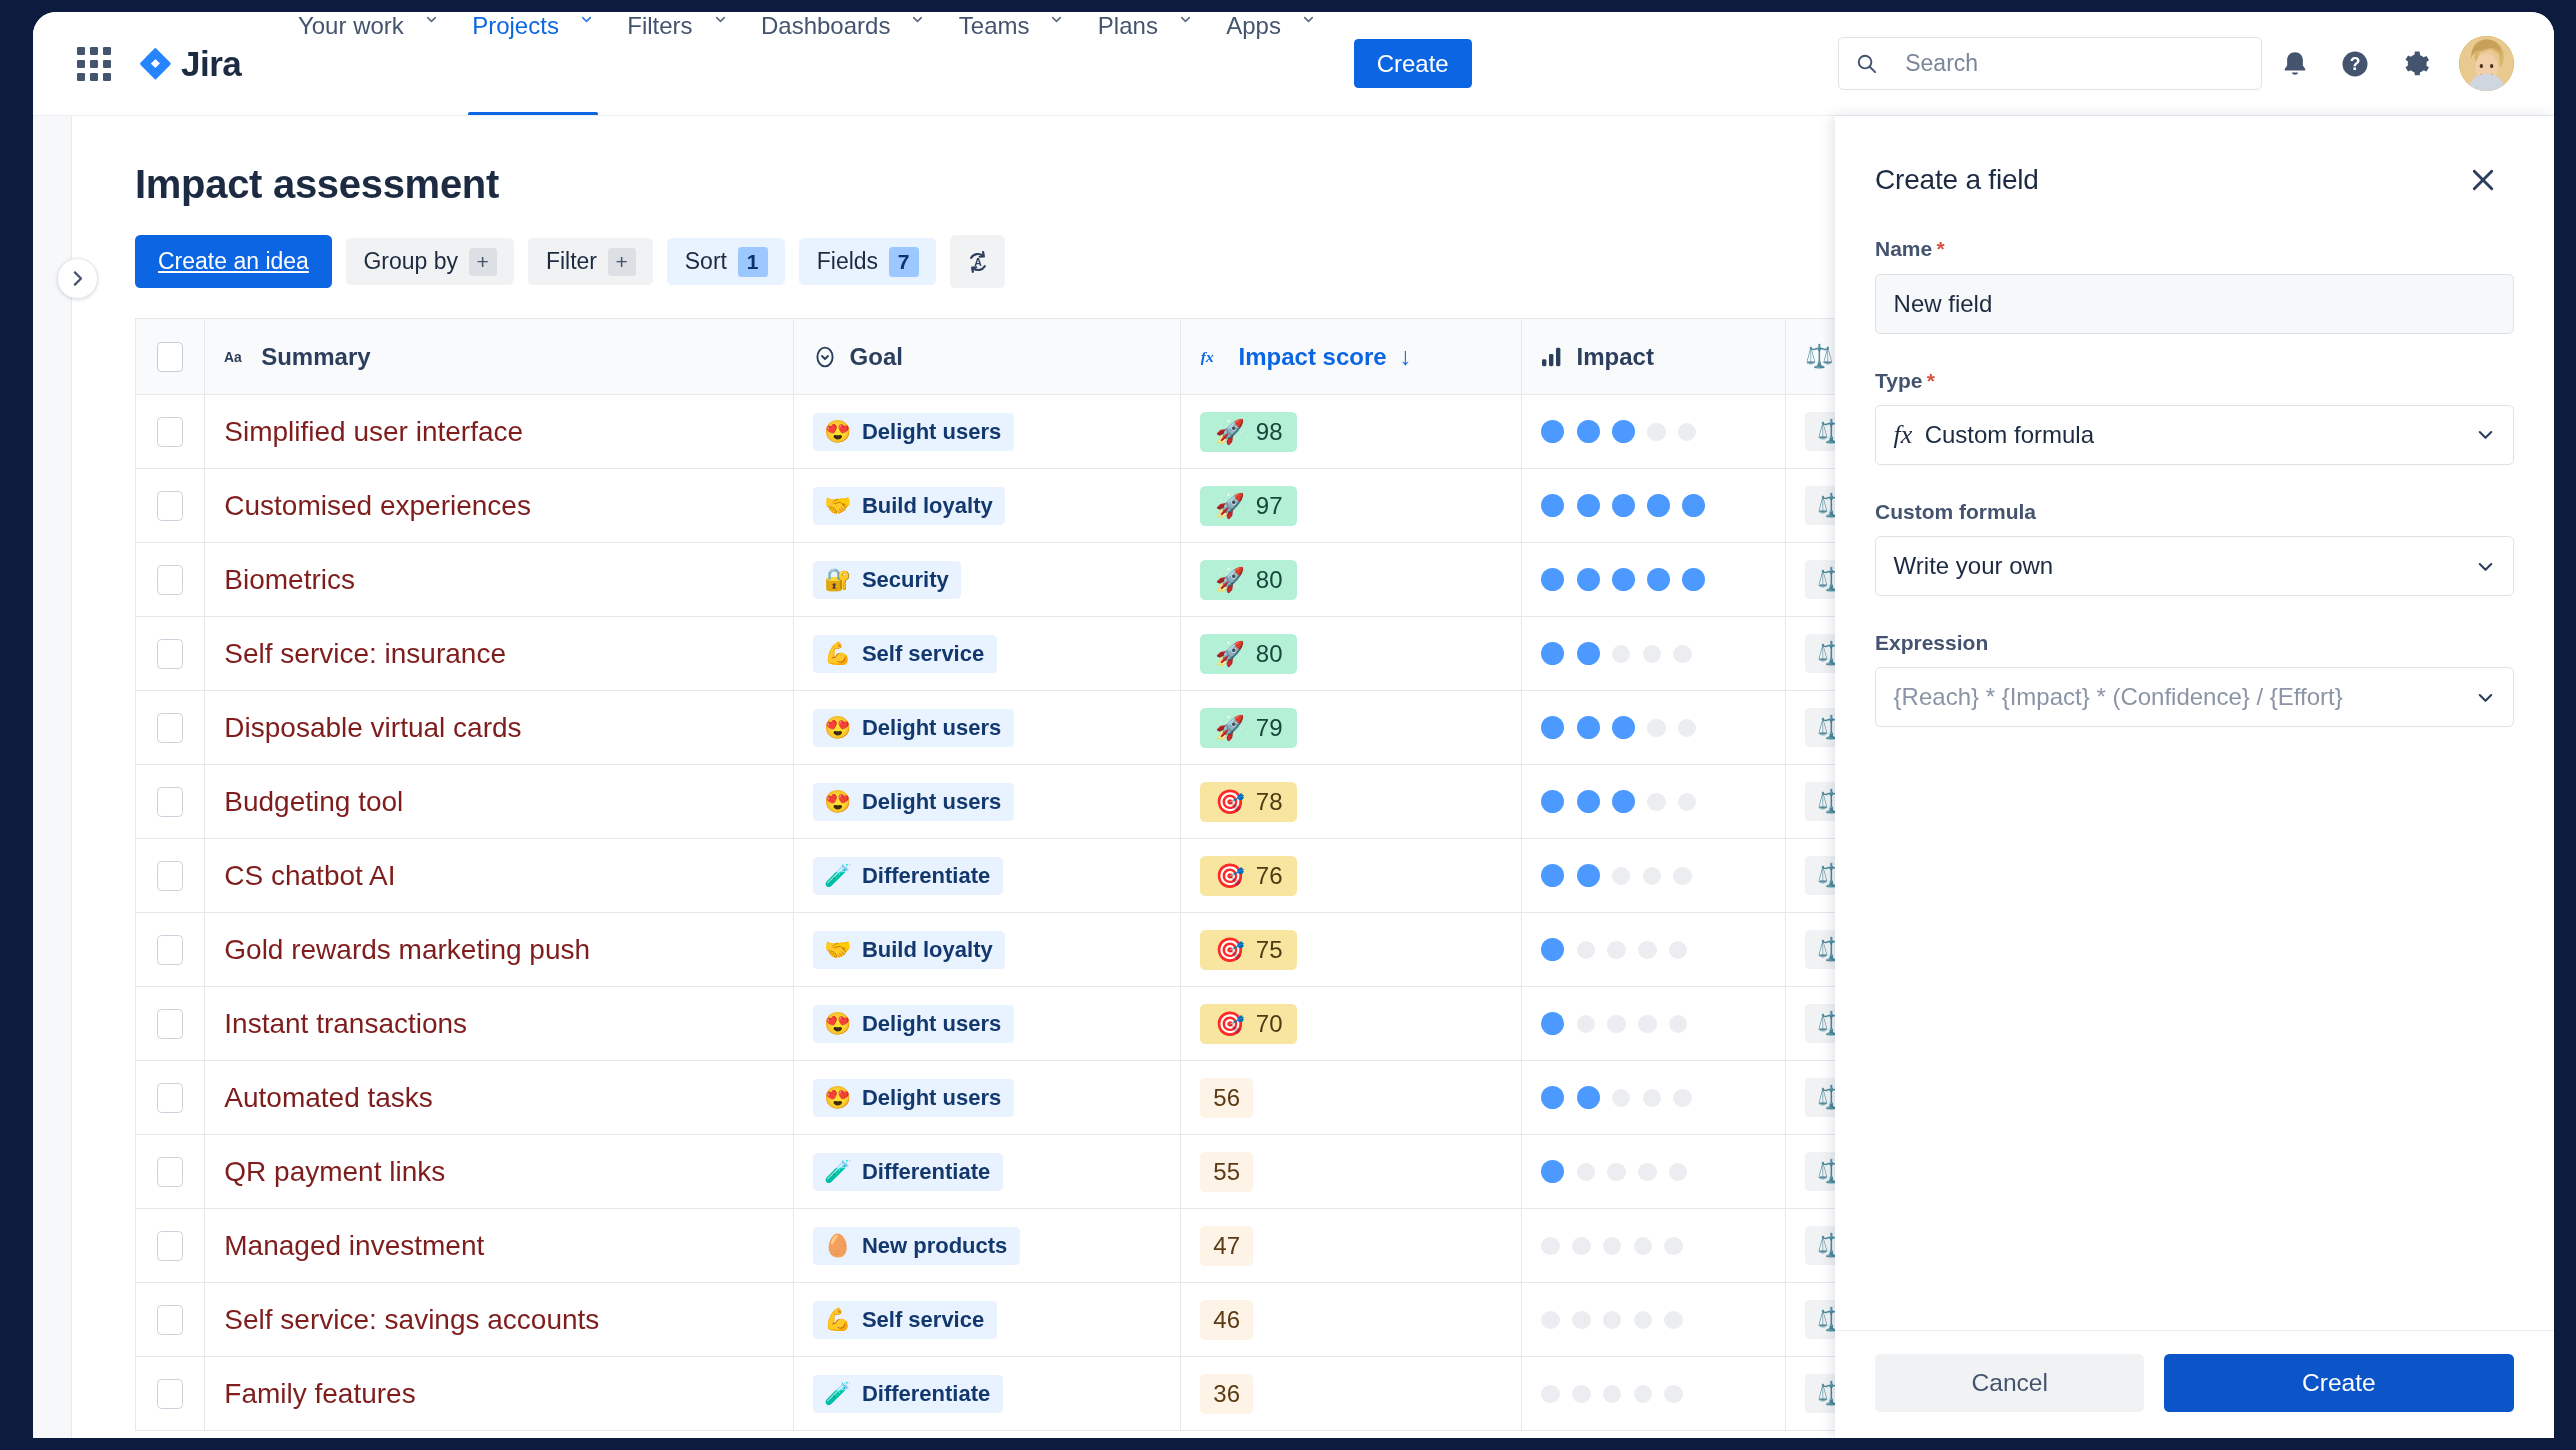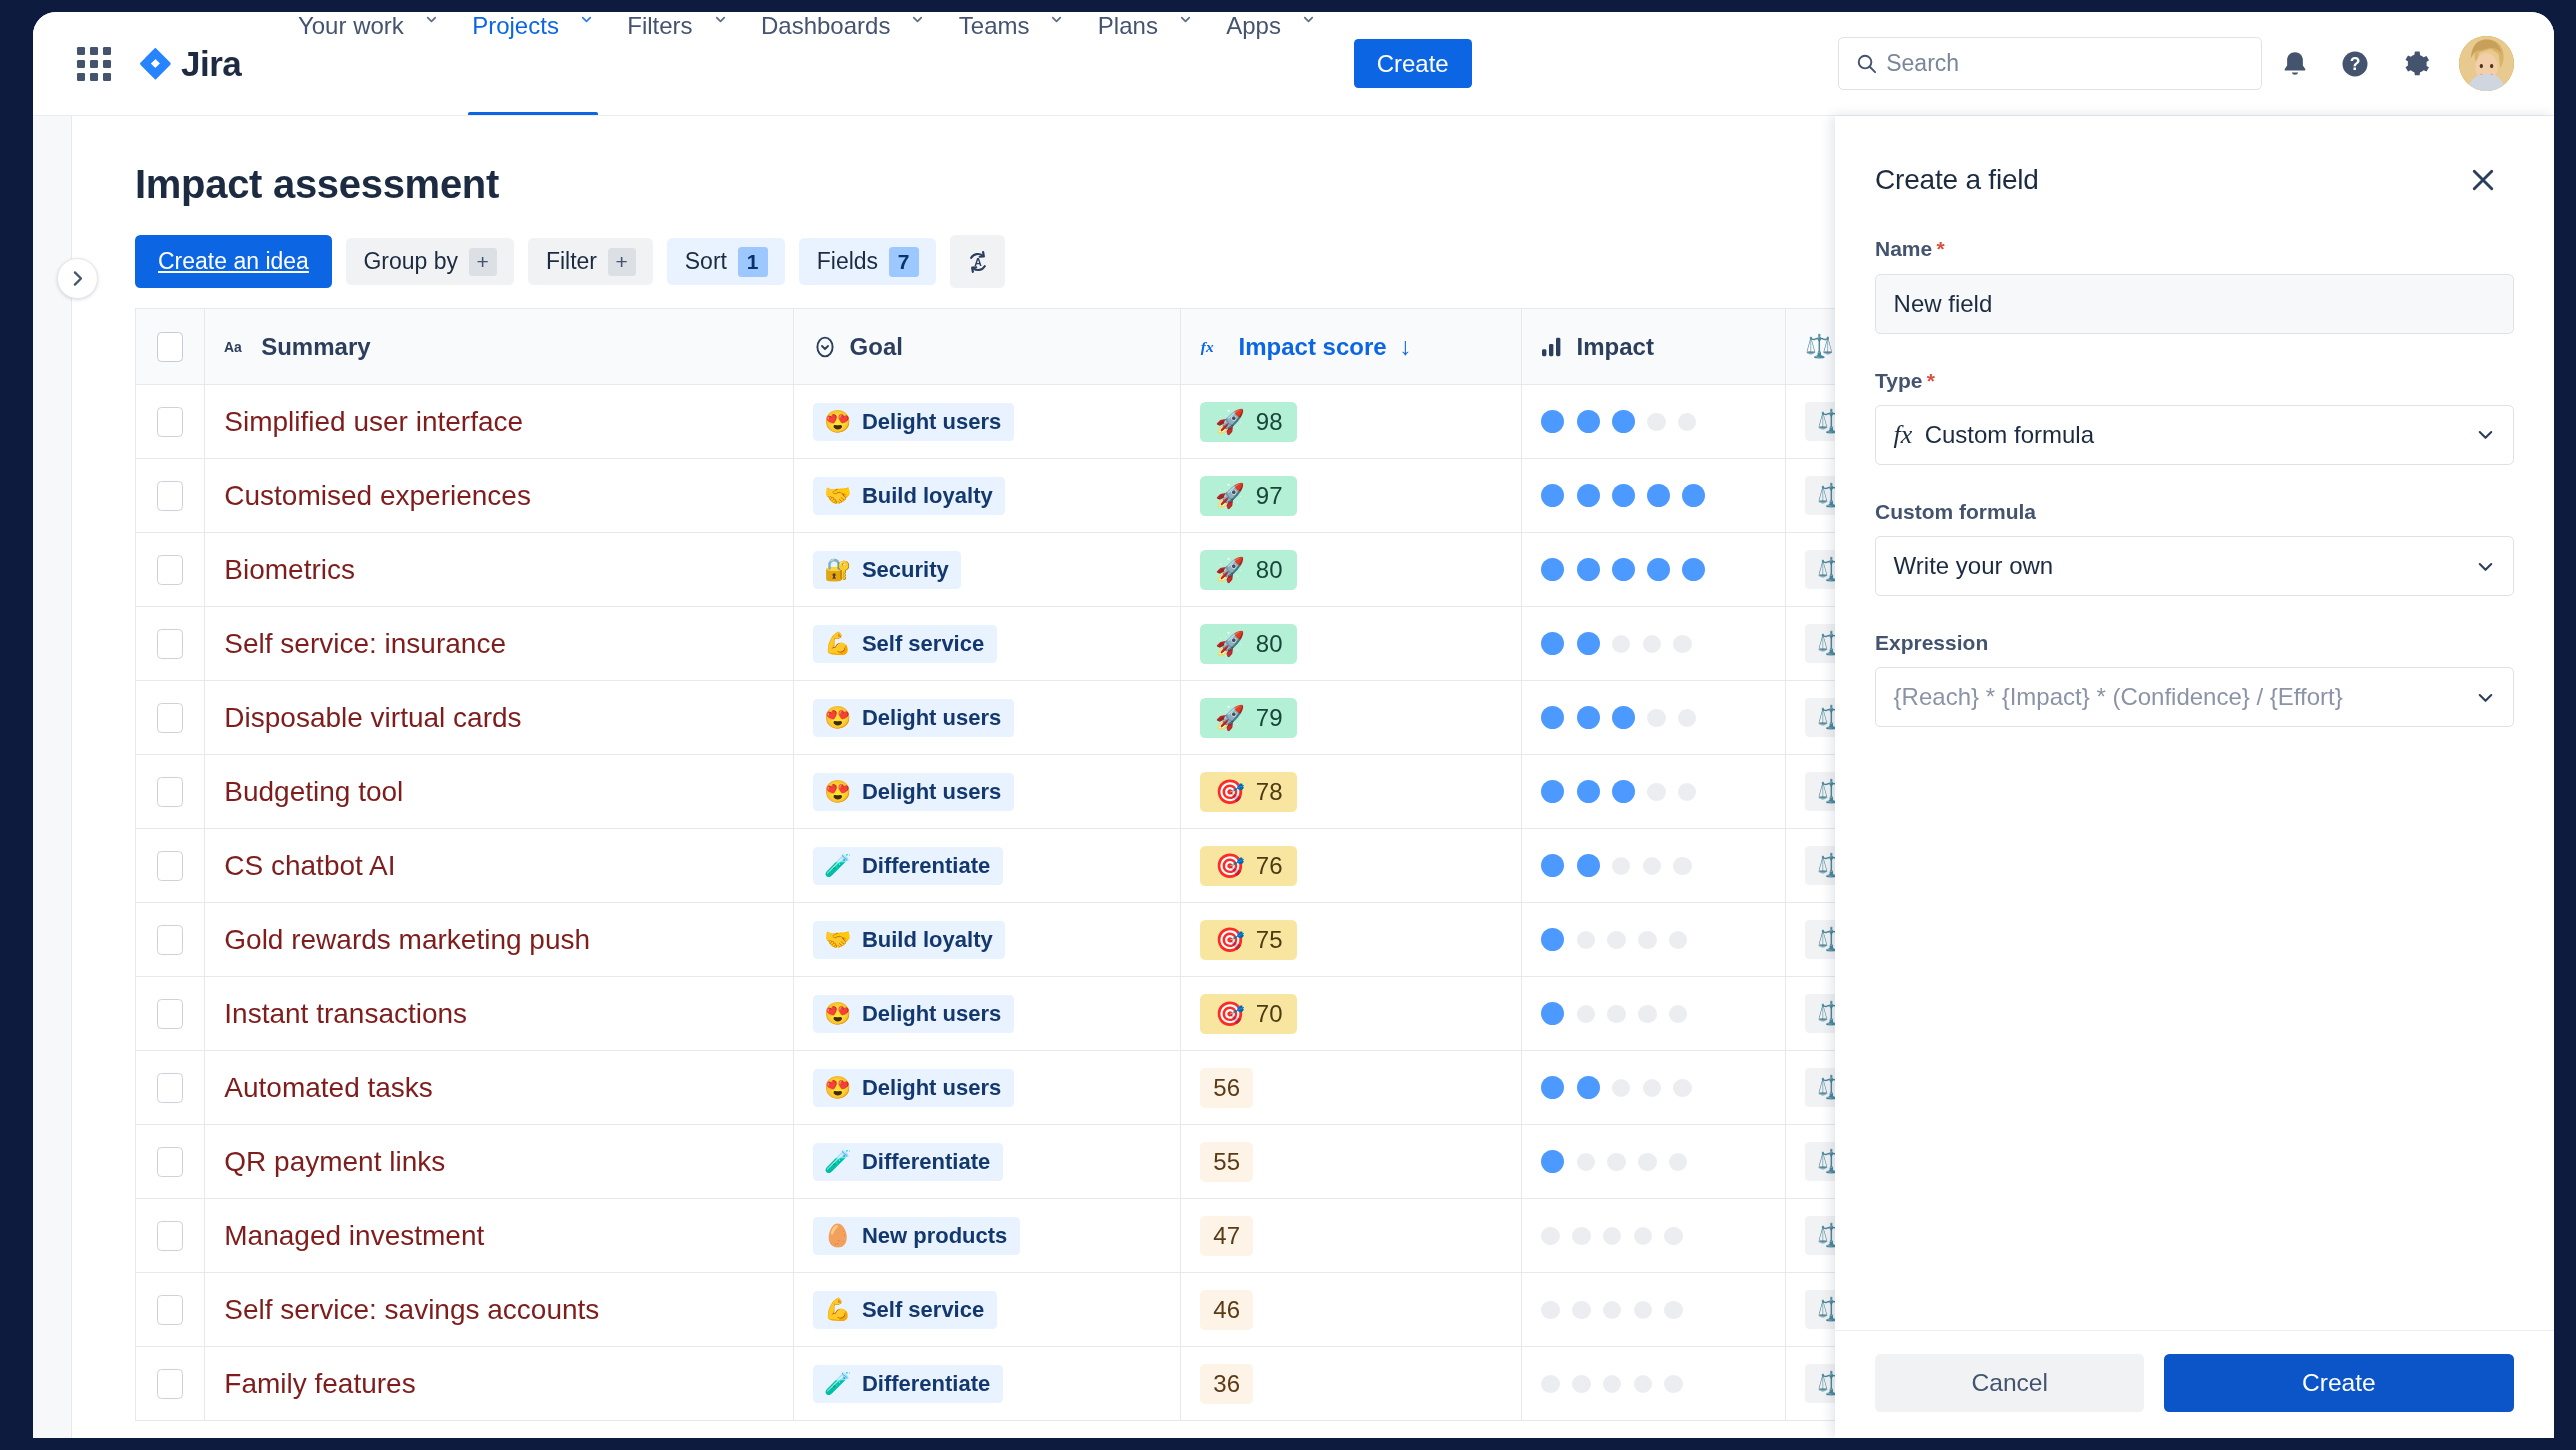--- a/index.html
+++ b/index.html
@@ -93,21 +93,21 @@
     border-radius: 4.4px; border: none;
     cursor: pointer;
     font-family: inherit;
   }
 
   .nav-right { margin-left: auto; display: flex; align-items: center; gap: 5.3px; }
 
   .search-box {
     width: 424px; height: 53px;
     border: 1.8px solid #dfe1e6; border-radius: 5.3px;
-    display: flex; align-items: center; gap: 8px;
+    display: flex; align-items: center; gap: 27px;
     padding: 0 16px; background: #fff;
     cursor: text;
   }
   .search-box .ph { font-size: 23px; color: #7a869a; }
 
   .icon-btn {
     width: 55px; height: 55px;
     display: flex; align-items: center; justify-content: center;
     border-radius: 50%; cursor: pointer;
   }
@@ -180,21 +180,21 @@
     display: flex; align-items: center; justify-content: center;
     font-size: 21px; font-weight: 600;
   }
   .tb-icon-btn {
     width: 55px; height: 53px; background: #f1f2f4;
     border: none; border-radius: 5.3px; cursor: pointer;
     display: flex; align-items: center; justify-content: center;
   }
 
   
-  .table-wrap { margin: 20px 0 0 63px; }
+  .table-wrap { margin: 30px 0 0 63px; }
   table.grid { border-collapse: collapse; table-layout: fixed; }
   table.grid th, table.grid td {
     border: 0.9px solid #e6e8ec;
     height: 74px;
     padding: 0 19.3px;
     text-align: left;
     vertical-align: middle;
   }
   table.grid thead th {
     background: #f9fafb;

